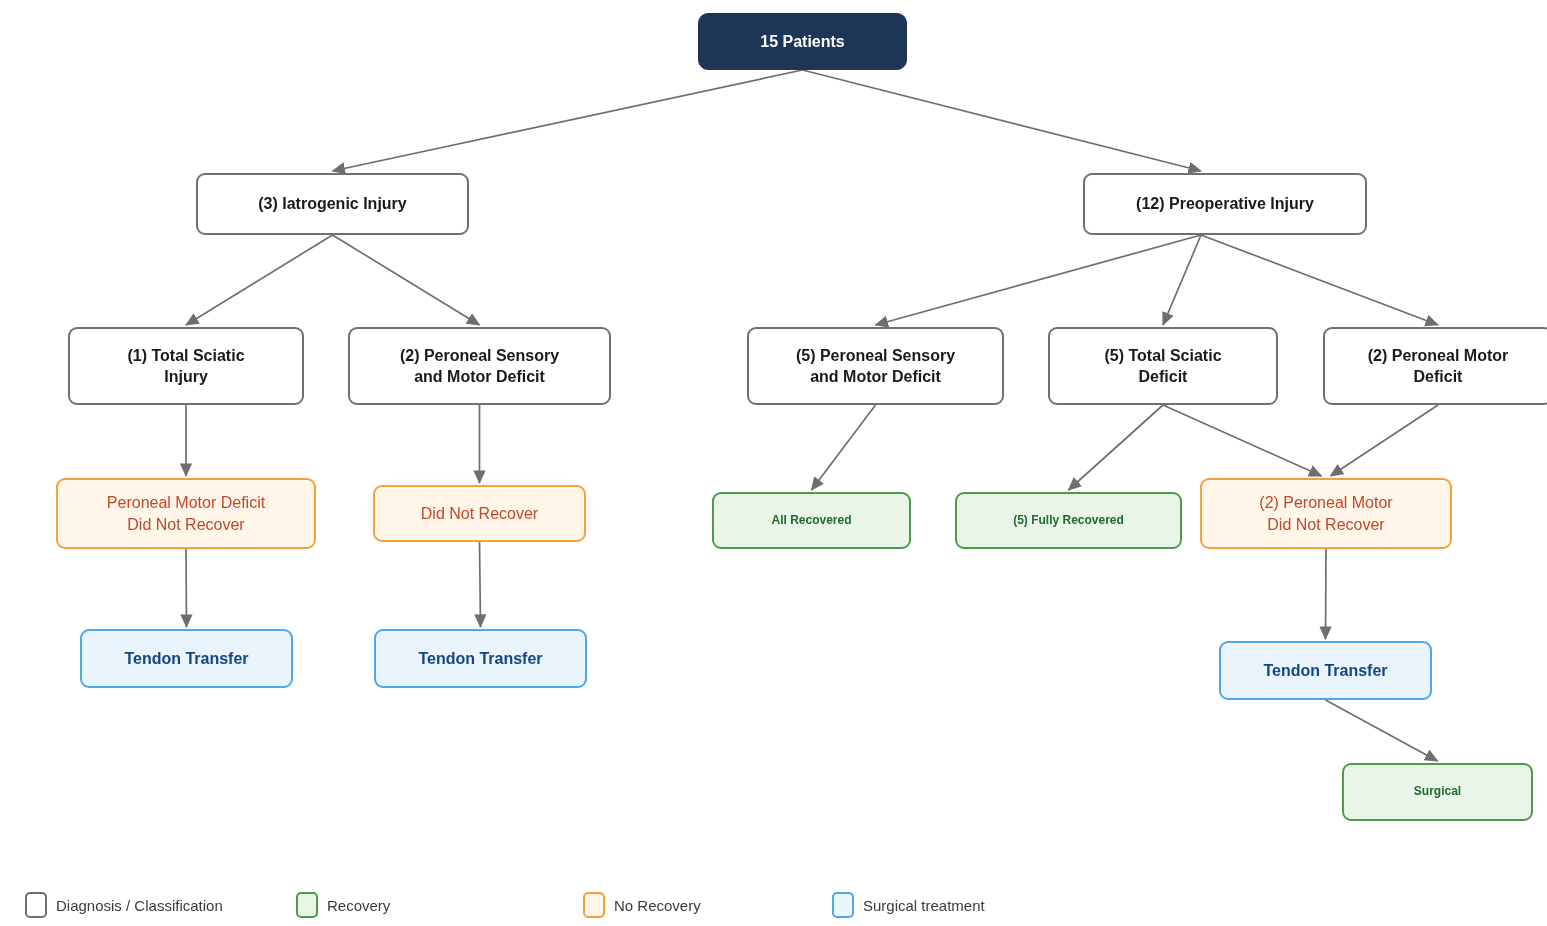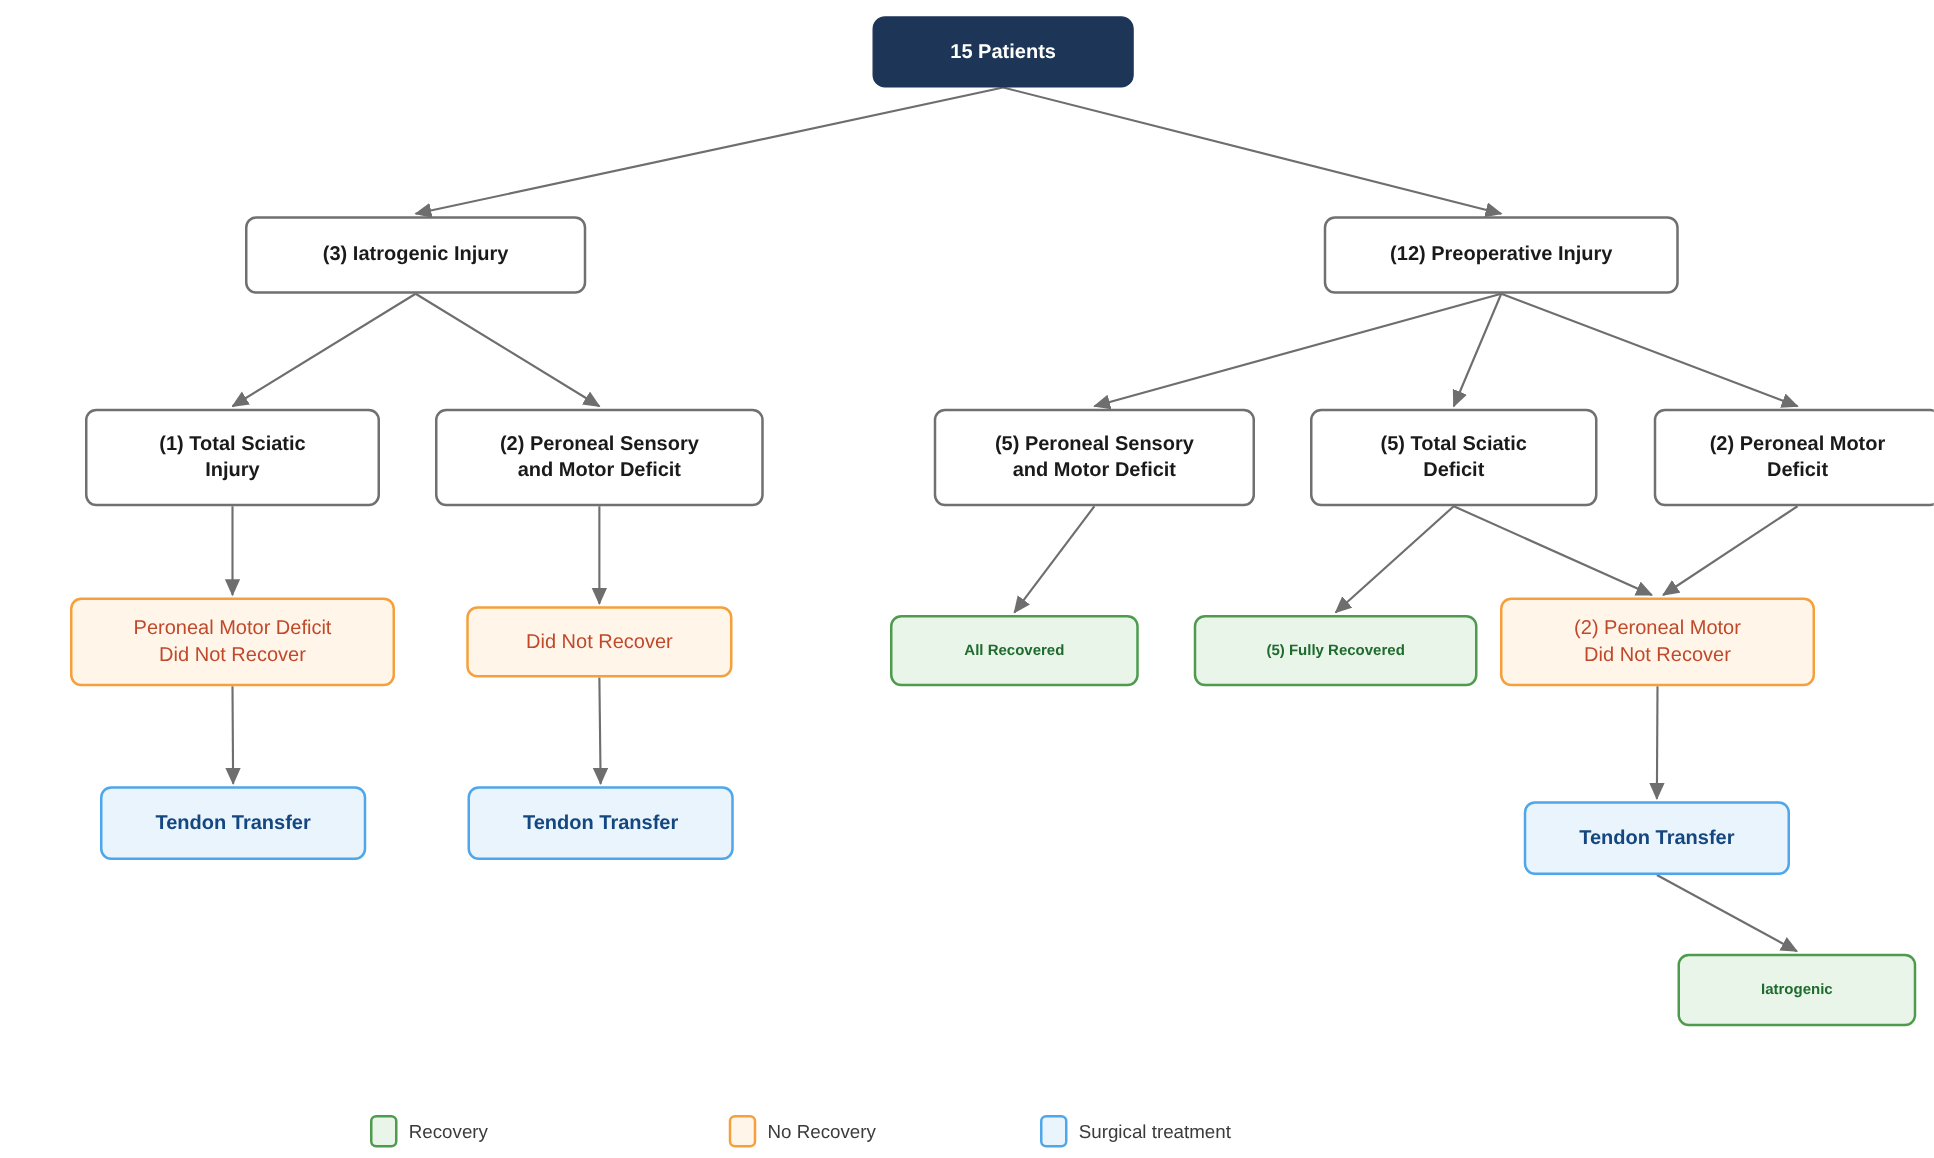--- a/index.html
+++ b/index.html
@@ -156,21 +156,21 @@
       </g>
   </svg>
 
   <div id="node-layer">
       <div class="node n-root" style="left: 683px; top: 13px; width: 209px; height: 57px;">
         <span class="lbl">15 Patients</span>
       </div>
       <div class="node n-diag" style="left: 181px; top: 173px; width: 273px; height: 62px;">
         <span class="lbl">(3) Iatrogenic Injury</span>
       </div>
-      <div class="node n-diag" style="left: 1044px; top: 173px; width: 284px; height: 62px;">
+      <div class="node n-diag" style="left: 1068px; top: 173px; width: 284px; height: 62px;">
         <span class="lbl">(12) Preoperative Injury</span>
       </div>
       <div class="node n-diag" style="left: 53px; top: 327px; width: 236px; height: 78px;">
         <span class="lbl">(1) Total Sciatic
 Injury</span>
       </div>
       <div class="node n-diag" style="left: 333px; top: 327px; width: 263px; height: 78px;">
         <span class="lbl">(2) Peroneal Sensory
 and Motor Deficit</span>
       </div>
@@ -206,25 +206,29 @@
       <div class="node n-surgical" style="left: 65px; top: 629px; width: 213px; height: 59px;">
         <span class="lbl">Tendon Transfer</span>
       </div>
       <div class="node n-surgical" style="left: 359px; top: 629px; width: 213px; height: 59px;">
         <span class="lbl">Tendon Transfer</span>
       </div>
       <div class="node n-surgical" style="left: 1204px; top: 641px; width: 213px; height: 59px;">
         <span class="lbl">Tendon Transfer</span>
       </div>
       <div class="node n-recover" style="left: 1327px; top: 763px; width: 191px; height: 58px;">
-        <span class="lbl">Iatrogenic</span>
+        <span class="lbl">Surgical</span>
       </div>
     </div>
 
   <div id="legend">
+  <div class="legend-item" style="left: 10px;">
+        <span class="legend-swatch sw-diag"></span>
+        <span class="legend-label">Diagnosis / Classification</span>
+      </div>
       <div class="legend-item" style="left: 281px;">
         <span class="legend-swatch sw-recover"></span>
         <span class="legend-label">Recovery</span>
       </div>
       <div class="legend-item" style="left: 552px; padding-left: 16px;">
         <span class="legend-swatch sw-norecover"></span>
         <span class="legend-label">No Recovery</span>
       </div>
       <div class="legend-item" style="left: 817px;">
         <span class="legend-swatch sw-surgical"></span>

